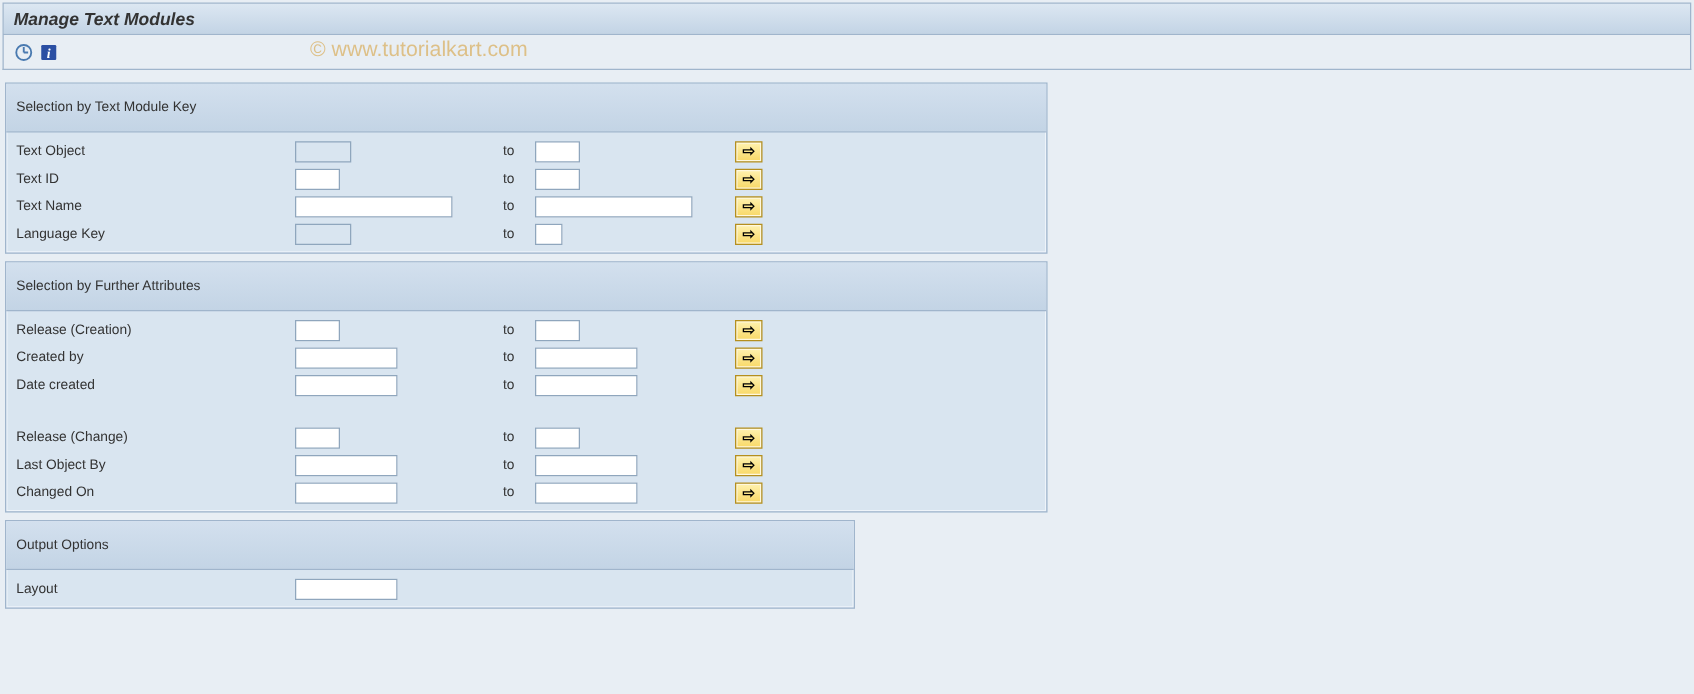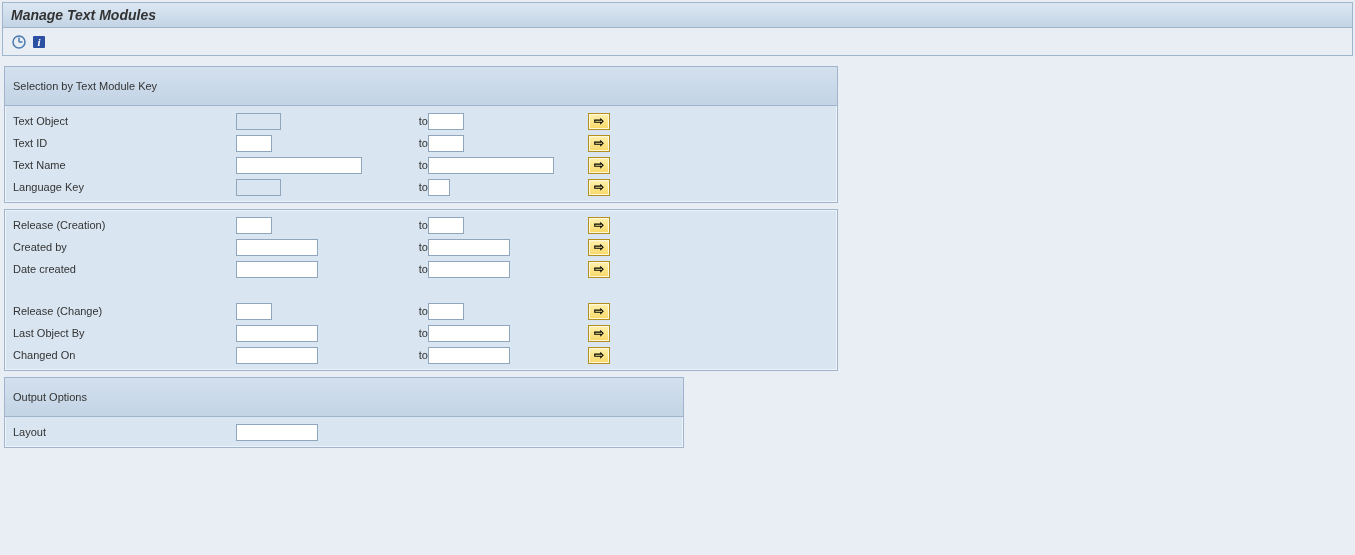--- a/index.html
+++ b/index.html
@@ -81,21 +81,21 @@
       height: 22px;
     }
     .field-label {
       width: 225px;
       padding-left: 2px;
       color: #333;
     }
     .input-cell-from { width: 150px; }
     .to-label {
       width: 42px;
-      text-align: right;
+      text-align: center;
       color: #333;
     }
     .input-cell-to { width: 160px; }
     .multi-cell { width: 30px; display:flex; align-items:center;}
     input.sap-input {
       background: #fff;
       border: 1px solid #8fa6bd;
       height: 17px;
       padding: 1px 3px;
       font-size: 11px;
@@ -142,20 +142,21 @@
         <line x1="8" y1="8" x2="8" y2="3.5" stroke="#4a7ab0" stroke-width="1.5"></line>
         <line x1="8" y1="8" x2="11.5" y2="8" stroke="#4a7ab0" stroke-width="1.5"></line>
       </svg>
     </span>
     <span class="toolbar-icon">
       <svg width="14" height="14" viewBox="0 0 14 14">
         <rect x="1" y="1" width="12" height="12" fill="#2b4fa3" rx="1"></rect>
         <text x="7" y="11" font-size="11" fill="#fff" text-anchor="middle" font-family="Georgia" font-weight="bold" font-style="italic">i</text>
       </svg>
     </span>
+    <span class="watermark">© www.tutorialkart.com</span>
   </div>
 
   <div class="content-area">
 
     <div class="fieldset" style="width:834px;">
       <div class="fieldset-title">Selection by Text Module Key</div>
       <div class="fieldset-body">
         <div class="field-row">
           <div class="field-label">Text Object</div>
           <div class="input-cell-from"><input class="sap-input small disabled-like" value="RE" style=""></div>
@@ -197,20 +198,21 @@
           <div class="multi-cell">
               <div class="multi-btn">
                 <span class="arrow-icon">⇨</span>
               </div>
             </div>
         </div>
       </div>
     </div>
 
     <div class="fieldset" style="width:834px;">
+      <div class="fieldset-title">Selection by Further Attributes</div>
       <div class="fieldset-body">
         <div class="field-row">
           <div class="field-label">Release (Creation)</div>
           <div class="input-cell-from"><input class="sap-input small" value="" style=""></div>
           <div class="to-label">to</div>
           <div class="input-cell-to"><input class="sap-input small" value="" style=""></div>
           <div class="multi-cell">
               <div class="multi-btn">
                 <span class="arrow-icon">⇨</span>
               </div>

